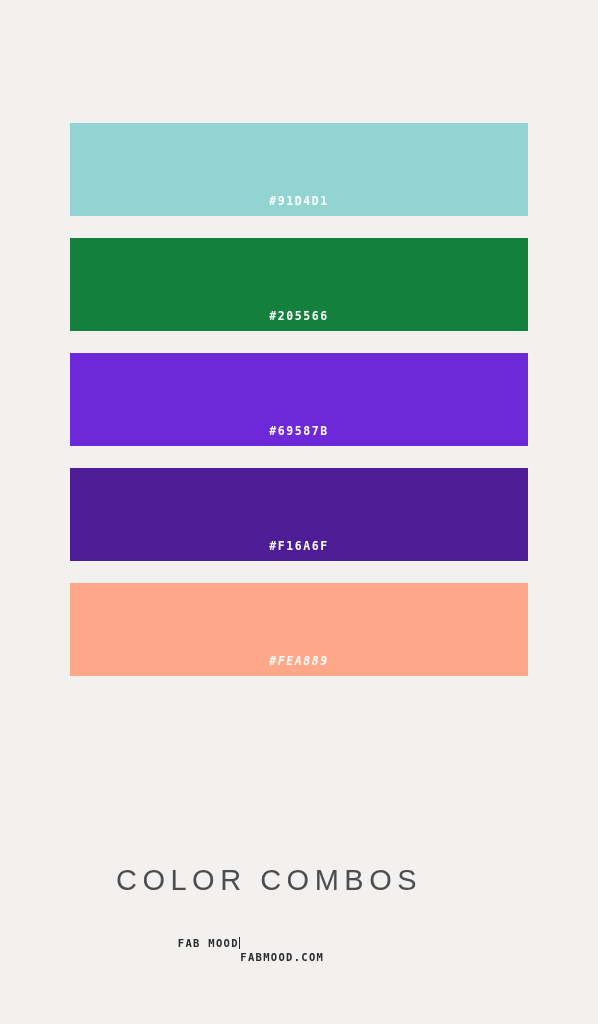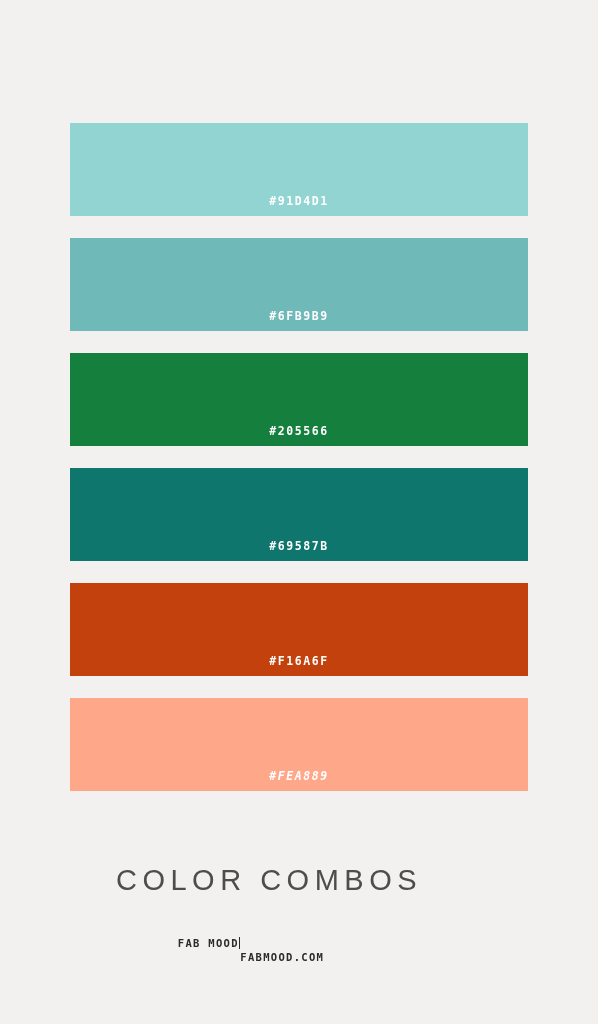--- a/index.html
+++ b/index.html
@@ -94,33 +94,30 @@
 <body style="background-color: rgb(242, 241, 240);">
 
 <div class="poster" style="background-color: rgb(242, 241, 240);">
 
   <div class="swatch-stack">
 
     <div class="swatch" style="background-color: rgb(145, 212, 209);">
       <span class="swatch-label" style="color: rgb(255, 255, 255);">#91D4D1</span>
     </div>
 
-    <div class="swatch" style="background-color: rgb(111, 185, 185);">
-      <span class="swatch-label" style="color: rgb(255, 255, 255);">#6FB9B9</span>
-    </div>
 
     <div class="swatch" style="background-color: #15803d;">
       <span class="swatch-label" style="color: rgb(255, 255, 255);">#205566</span>
     </div>
 
-    <div class="swatch" style="background-color: #0f766e;">
+    <div class="swatch" style="background-color: #6d28d9;">
       <span class="swatch-label" style="color: rgb(255, 255, 255);">#69587B</span>
     </div>
 
-    <div class="swatch" style="background-color: #c2410c;">
+    <div class="swatch" style="background-color: #4c1d95;">
       <span class="swatch-label" style="color: rgb(255, 255, 255);">#F16A6F</span>
     </div>
 
     <div class="swatch" style="background-color: rgb(254, 168, 137);">
       <span class="swatch-label" style="color: rgb(255, 255, 255);">#FEA889</span>
     </div>
 
   </div>
 
   <div class="caption-block">

